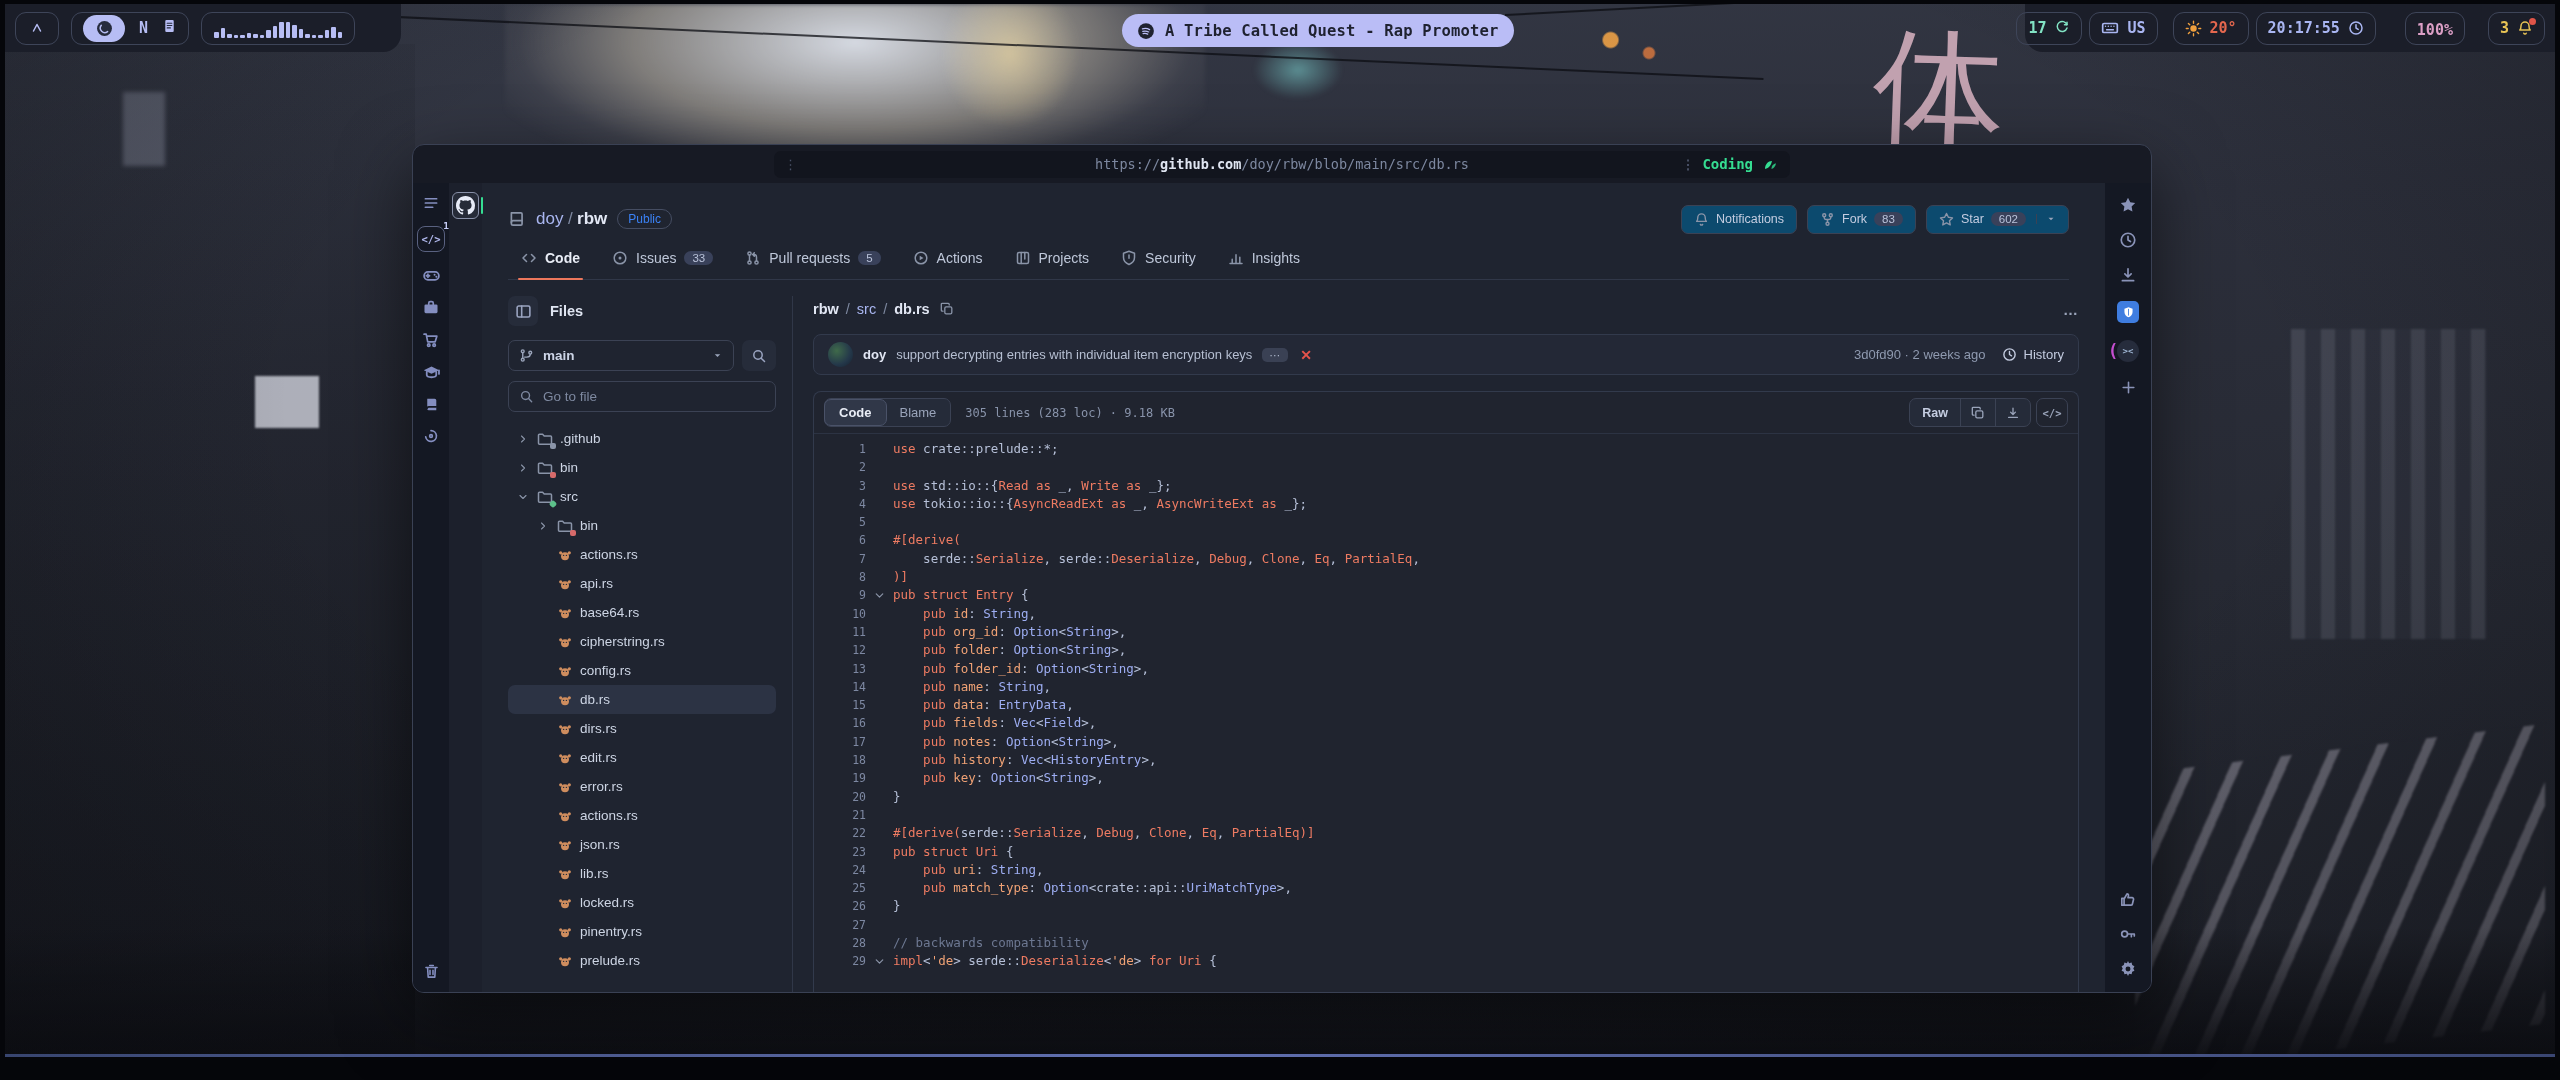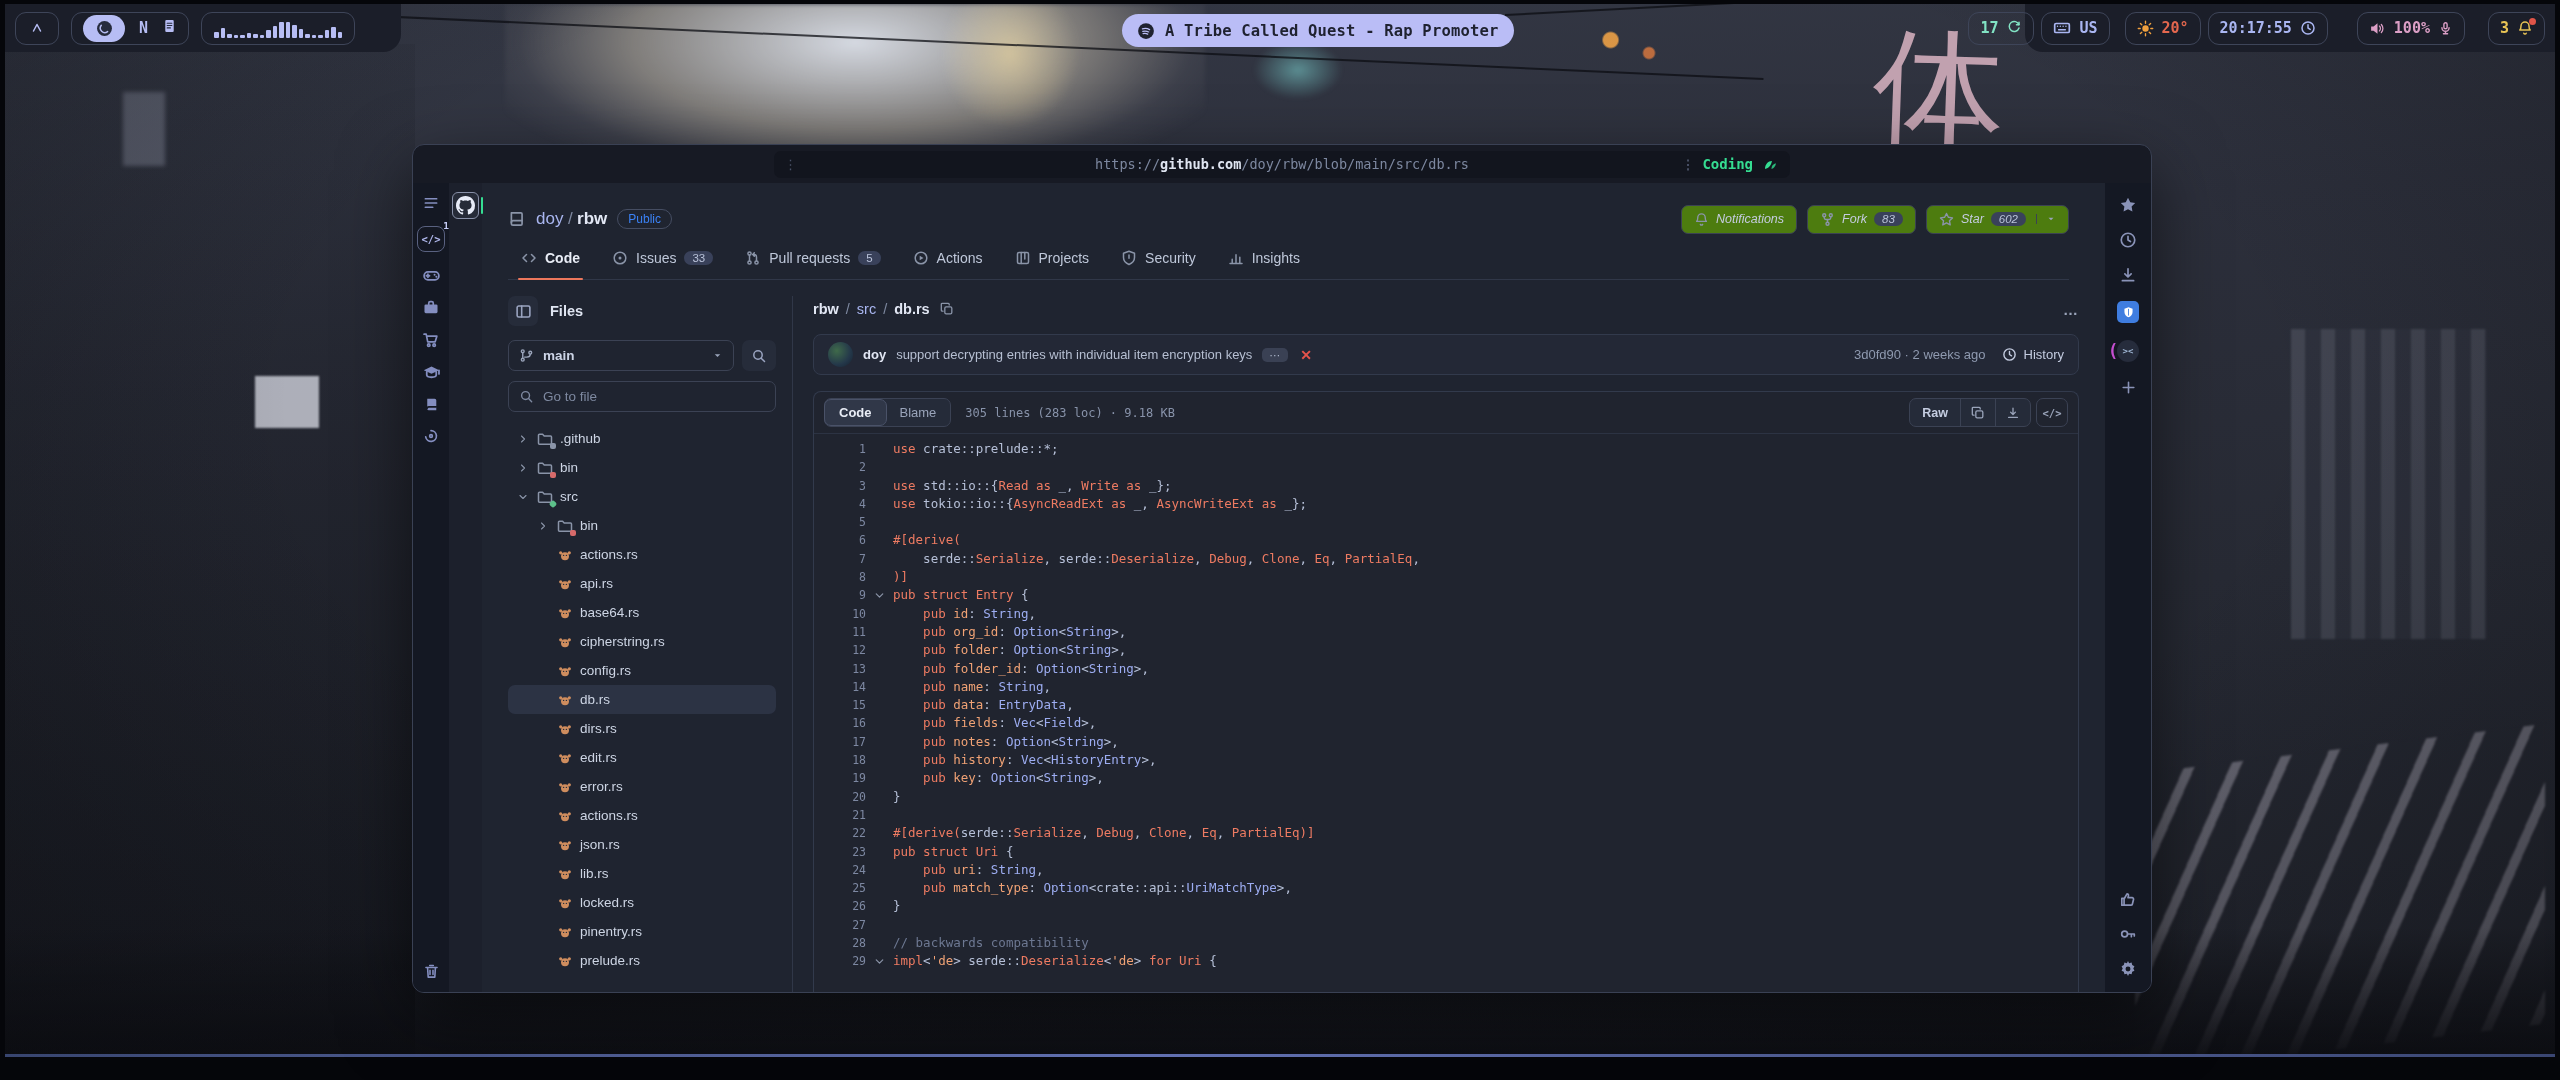--- a/index.html
+++ b/index.html
@@ -87,22 +87,22 @@
   .ext-paren{position:absolute;left:-9px;top:1px;color:#c44fd0;font-size:17px;font-weight:bold;}
   
   .page{flex:1;background:#1f2430;display:flex;flex-direction:column;min-width:0;color:#c9d2e2;}
   .gh-head{padding:20px 36px 0 26px;flex:none;}
   .repo-row{display:flex;align-items:center;height:32px;gap:10px;}
   .repo-owner{font-size:17px;color:#a9b6f0;}
   .repo-sep{font-size:17px;color:#7e89a0;}
   .repo-name{font-size:17px;font-weight:bold;color:#e2e7f4;}
   .badge-public{border:1px solid #454d62;border-radius:999px;padding:2px 10px;font-size:12px;color:#3b82f6;}
   .head-actions{margin-left:auto;display:flex;gap:10px;}
-  .gh-btn{height:29px;display:flex;align-items:center;gap:7px;background:#4d7c0f;border:1px solid #3b4254;
-    border-radius:7px;padding:0 12px;font-size:12.5px;color:#c4cce0;box-sizing:border-box;font-style:italic;}
+  .gh-btn{height:29px;display:flex;align-items:center;gap:7px;background:#0c4a6e;border:1px solid #3b4254;
+    border-radius:7px;padding:0 12px;font-size:12.5px;color:#c4cce0;box-sizing:border-box;}
   .cnt{background:#39415a;border-radius:999px;padding:1px 8px;font-size:11.5px;color:#bac3da;}
   .btn-caret{border-left:1px solid #3b4254;padding-left:9px;margin-left:3px;display:flex;align-items:center;color:#9aa4ba;}
   .nav-row{display:flex;gap:6px;margin-top:15px;border-bottom:1px solid #303748;}
   .nav-item{display:flex;align-items:center;gap:8px;padding:0 13px 13px;font-size:14px;color:#bfc8da;position:relative;}
   .nav-item .nico{color:#8a94a8;display:flex;}
   .nav-item.active{font-weight:bold;color:#e9edf6;}
   .nav-item.active::after{content:"";position:absolute;left:10px;right:10px;bottom:-1px;height:2.5px;background:#ec775c;border-radius:3px;}
   .gh-main{flex:1;display:flex;padding:16px 26px 0 26px;min-height:0;}
   
   .files{width:268px;flex:none;display:flex;flex-direction:column;min-height:0;}
@@ -268,21 +268,21 @@
         </svg>
       <span class="deg">20°</span>
     </div>
     <div class="tb-pill peri">
       <span>20:17:55</span>
       <svg class="ic" width="16" height="16" viewBox="0 0 16 16">
           <circle cx="8" cy="8" r="6"></circle>
           <path d="M8 4.8V8l2.2 1.4"></path>
         </svg>
     </div>
-    <div class="tb-pill pink" style="margin-left:22px;">
+    <div class="tb-pill pink" style="margin-left:22px;flex-direction:column;">
       <svg width="17" height="17" viewBox="0 0 16 16">
           <path d="M2 6v4h2.3L8 13V3L4.3 6z" fill="currentColor"></path>
           <path d="M9.8 5.7a3.2 3.2 0 0 1 0 4.6M11.6 4.2a5.6 5.6 0 0 1 0 7.6" stroke="currentColor" stroke-width="1.2" fill="none" stroke-linecap="round"></path>
         </svg>
       <span>100%</span>
       <svg class="ic" width="15" height="15" viewBox="0 0 16 16">
           <rect x="6.3" y="1.8" width="3.4" height="6.5" rx="1.7"></rect>
           <path d="M4.2 7.2a3.8 3.8 0 0 0 7.6 0M8 11v2.4M5.8 13.6h4.4"></path>
         </svg>
     </div>

